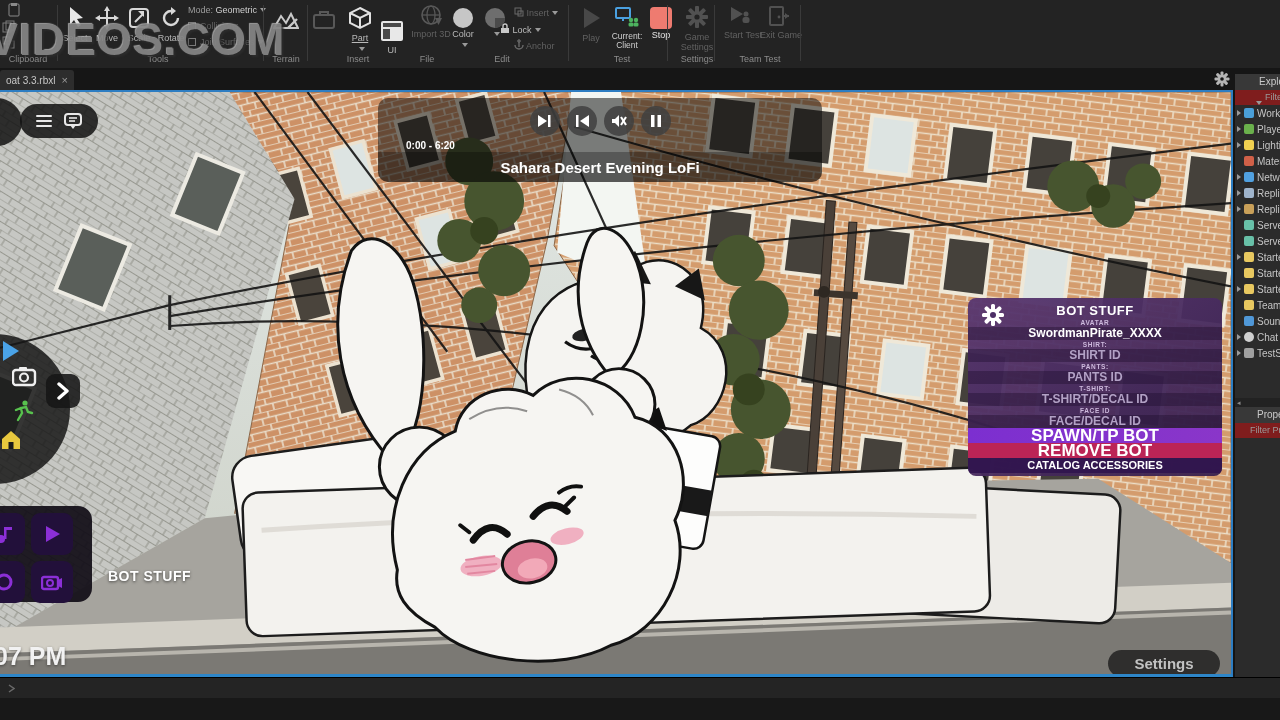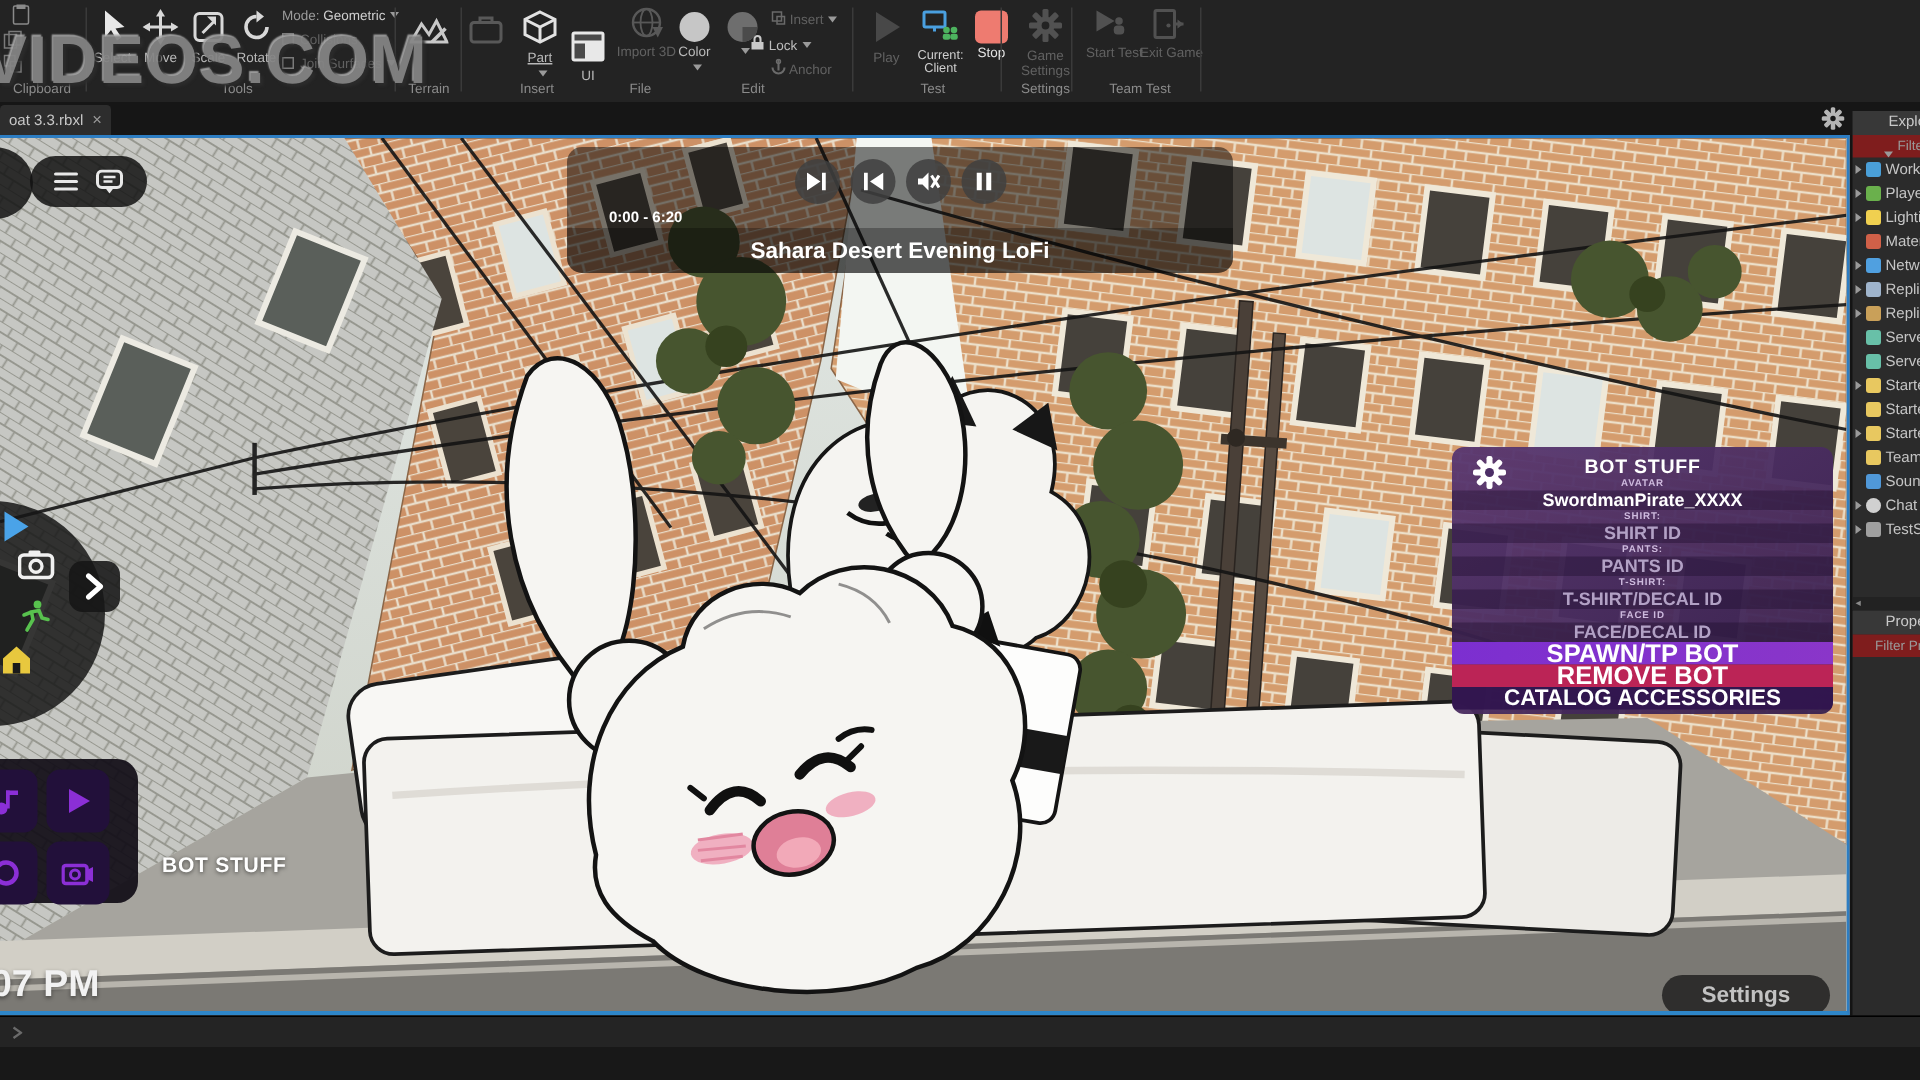--- a/index.html
+++ b/index.html
@@ -62,21 +62,21 @@
   
   .bot-panel { position:absolute; left:968px; top:206px; width:254px; height:178px; border-radius:8px; overflow:hidden; background:linear-gradient(145deg, rgba(88,54,112,.95), rgba(56,32,78,.95)); color:#fff; text-align:center; }
   .bp-gear { position:absolute; left:13px; top:5px; }
   .bp-title { padding-top:5px; font-size:13px; font-weight:bold; letter-spacing:.5px; height:20px; }
   .bp-lbl { font-size:6.5px; font-weight:bold; color:#cdb9dd; letter-spacing:.6px; height:9px; line-height:9px; }
   .bp-val { font-size:12px; font-weight:bold; height:13px; line-height:13px; background:rgba(22,8,36,.35); color:#fff; }
   .bp-val.ph { color:#b2a1c5; }
   .bp-btn { height:15px; line-height:15px; font-size:17px; font-weight:bold; }
   .bp-spawn { background:linear-gradient(90deg,#7c2fd0,#8a36c9); }
   .bp-remove { background:#bb2456; }
-  .bp-catalog { background:rgba(48,20,78,.9); font-size:15px; height:15px; line-height:15px; font-weight:bold; }
+  .bp-catalog { background:rgba(48,20,78,.9); font-size:11px; height:15px; line-height:15px; font-weight:bold; }
 
   
   .explorer { position:absolute; left:1235px; top:74px; width:45px; height:333px; background:#2b2b2b; overflow:hidden; }
   .panel-header { height:16px; background:#383838; color:#c9c9c9; font-size:10px; line-height:16px; white-space:nowrap; overflow:hidden; }
   .filter-row { height:15px; color:#9a9a9a; font-size:9px; line-height:15px; white-space:nowrap; overflow:hidden; display:flex; align-items:flex-end; gap:3px; padding-left:15px; background:#7f1d1d; }
   .tree { position:absolute; top:31px; left:0; right:0; }
   .trow { height:16px; display:flex; align-items:center; gap:3px; padding-left:2px; color:#c5c5c5; font-size:10px; white-space:nowrap; overflow:hidden; }
   .tri-r { width:0; height:0; border-left:4px solid #9a9a9a; border-top:3px solid transparent; border-bottom:3px solid transparent; flex:0 0 auto; }
   .tri-sp { width:4px; flex:0 0 auto; }
   .sicon { width:10px; height:10px; border-radius:2px; flex:0 0 auto; }

